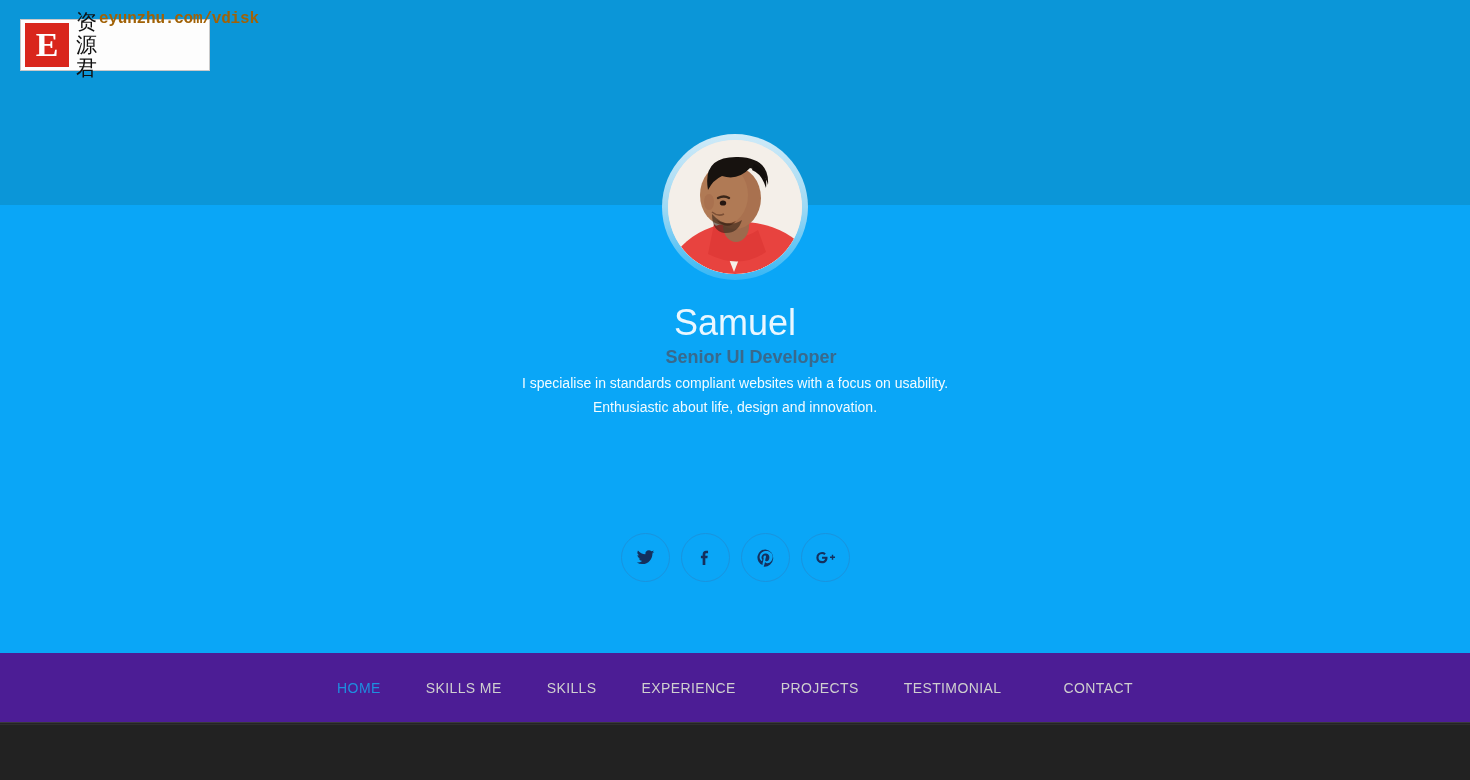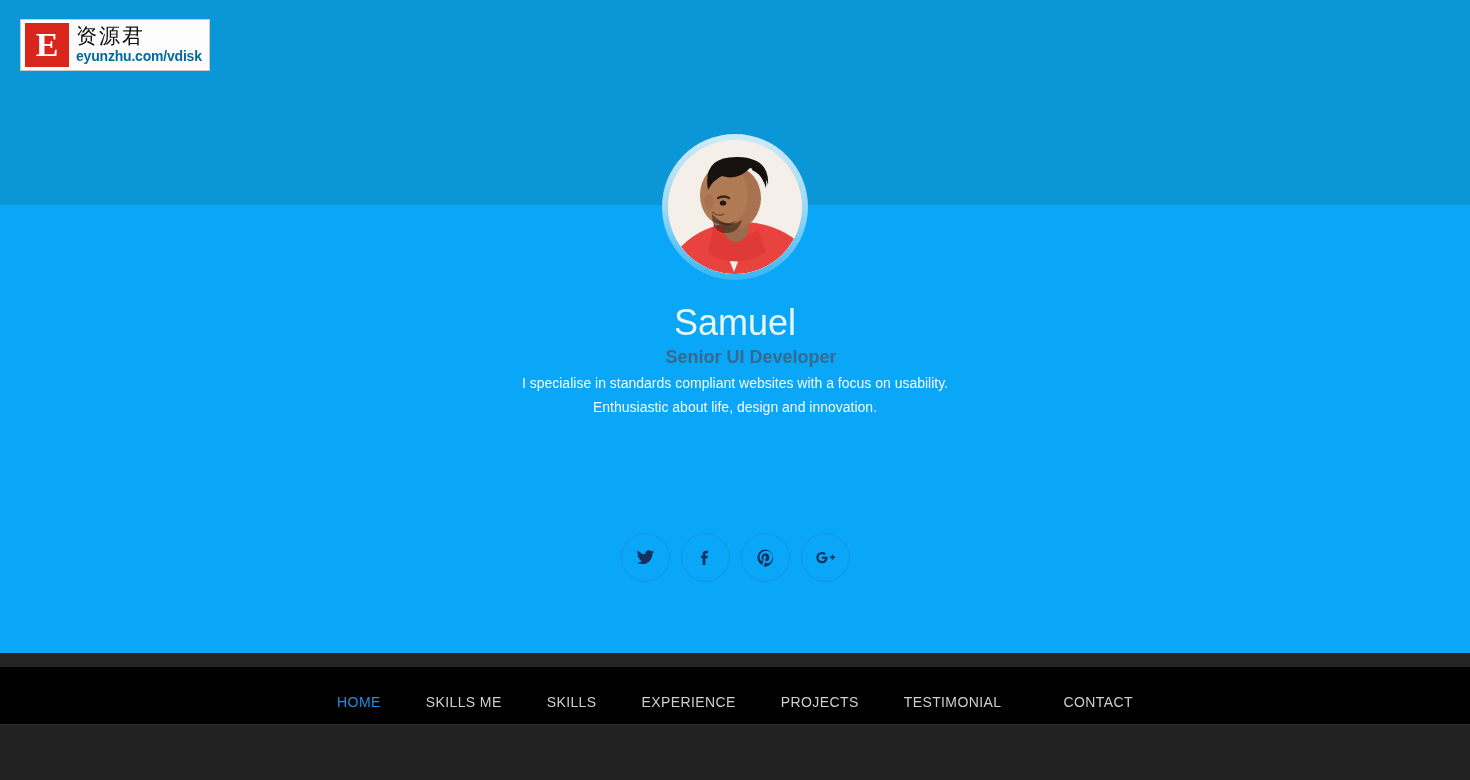--- a/index.html
+++ b/index.html
@@ -41,32 +41,32 @@
     flex:0 0 auto;
     margin-right:7px;
   }
   .wm-badge-inner {
     font-family:"Liberation Serif", serif;
     font-weight:bold;
     font-size:34px;
     line-height:34px;
     color:#ffffff;
   }
-  .wm-text { display:flex; flex-direction:column; justify-content:center; }
+  .wm-text { display:flex; justify-content:center; }
   .wm-cn {
     font-family:"DejaVu Sans", sans-serif;
     font-size:21px; line-height:23px;
     letter-spacing:2px;
     color:#111;
   }
   .wm-url {
-    font-family:Liberation Sans, sans-serif;
+    font-family:Liberation Mono, monospace;
     font-weight:bold;
-    font-size:14px; line-height:17px;
-    color:#0369a1;
+    font-size:16px; line-height:17px;
+    color:#a16207;
     letter-spacing:-0.2px;
   }
 
   
   .avatar-wrap {
     position:absolute;
     left:50%; top:134px;
     transform:translateX(-50%);
     width:146px; height:146px;
     border-radius:50%;
@@ -123,23 +123,23 @@
     background:transparent;
     cursor:pointer;
   }
   .social-btn svg { display:block; }
   .social-btn svg path { fill:#14305e; }
 
   
   .navbar {
     position:absolute; left:0; top:653px;
     width:100%; height:70px;
-    background:#000000;
+    background:#4c1d95;
     border-bottom:1px solid #3a3a3a;
-    display:flex; justify-content:center;margin-top:14px;
+    display:flex; justify-content:center;
   }
   .nav-list { display:flex; align-items:center; }
   .nav-item {
     font-size:14px;
     letter-spacing:0.4px;
     color:#cfcfcf;
     text-decoration:none;
     padding:0 0;
     cursor:pointer;
     white-space:nowrap;

